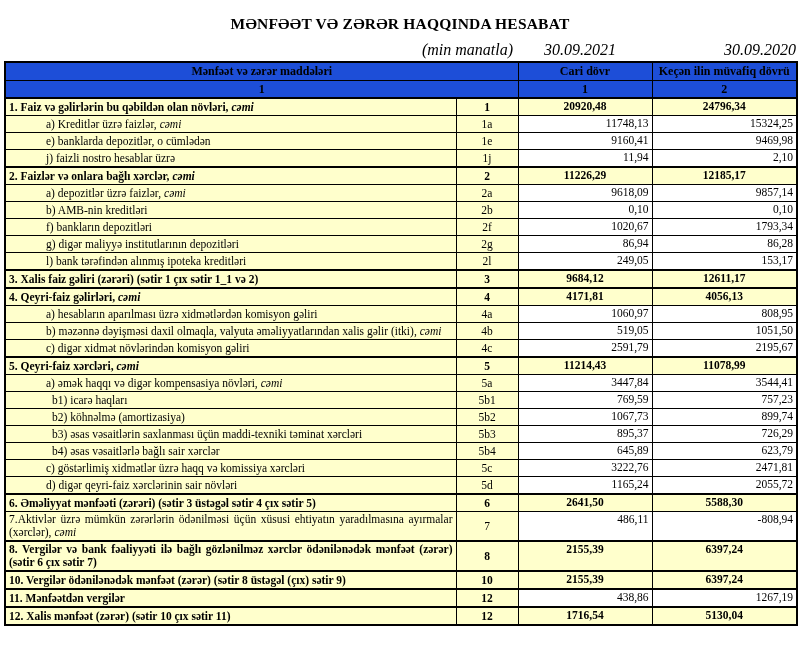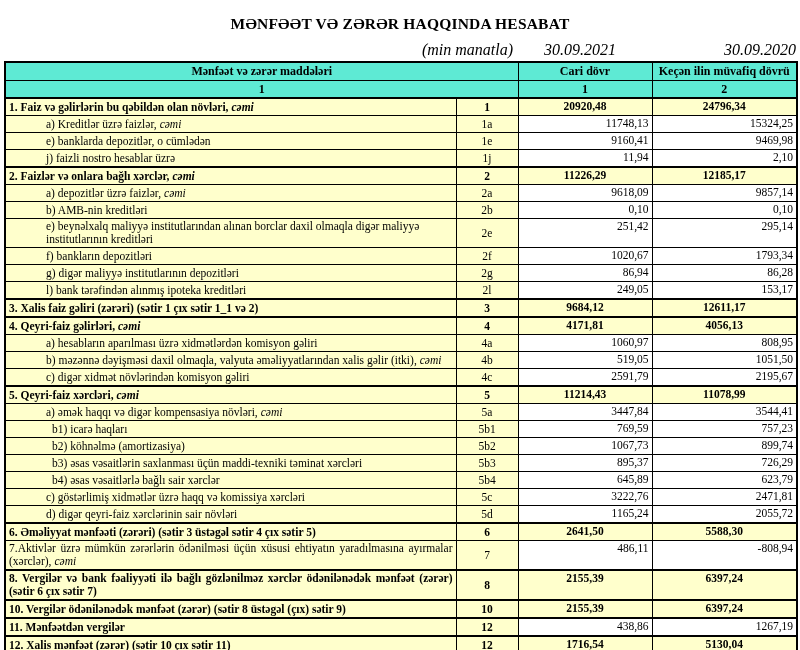--- a/index.html
+++ b/index.html
@@ -35,21 +35,21 @@
     border:2px solid #000;
     font-size:11.5px;
     line-height:13px;
   }
   table.report td,table.report th{
     border:1px solid #000;
     padding:1px 3px;
     overflow:hidden;
   }
   thead th{
-    background:#5eead4;
+    background:#1d4ed8;
     font-weight:bold;
     text-align:center;
     font-size:12px;
     height:15px;
     vertical-align:middle;
   }
   thead tr.idx th{height:14px;}
   thead tr.idx th{border-bottom:2px solid #000;}
   tbody td{height:14px;}
   td.c-label{
@@ -145,26 +145,20 @@
           <td class="c-val">9618,09</td>
           <td class="c-val">9857,14</td>
         </tr>
         <tr>
           <td class="c-label ind1"><span>b) AMB-nin kreditləri</span></td>
           <td class="c-num">2b</td>
           <td class="c-val">0,10</td>
           <td class="c-val">0,10</td>
         </tr>
         <tr>
-          <td class="c-label ind1"><span>e) beynəlxalq maliyyə institutlarından alınan borclar daxil olmaqla digər maliyyə institutlarının kreditləri</span></td>
-          <td class="c-num">2e</td>
-          <td class="c-val">251,42</td>
-          <td class="c-val">295,14</td>
-        </tr>
-        <tr>
           <td class="c-label ind1"><span>f) bankların depozitləri</span></td>
           <td class="c-num">2f</td>
           <td class="c-val">1020,67</td>
           <td class="c-val">1793,34</td>
         </tr>
         <tr>
           <td class="c-label ind1"><span>g) digər maliyyə institutlarının depozitləri</span></td>
           <td class="c-num">2g</td>
           <td class="c-val">86,94</td>
           <td class="c-val">86,28</td>

